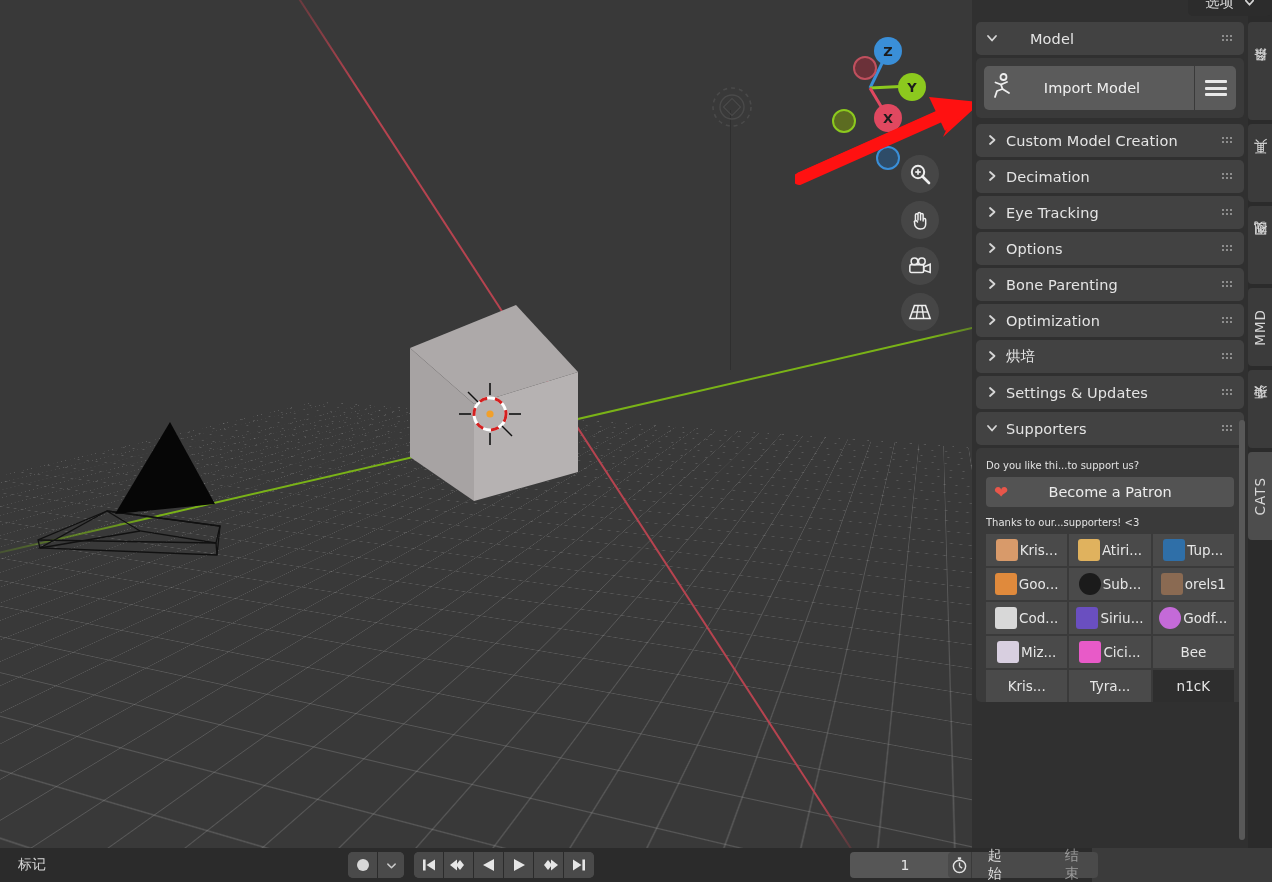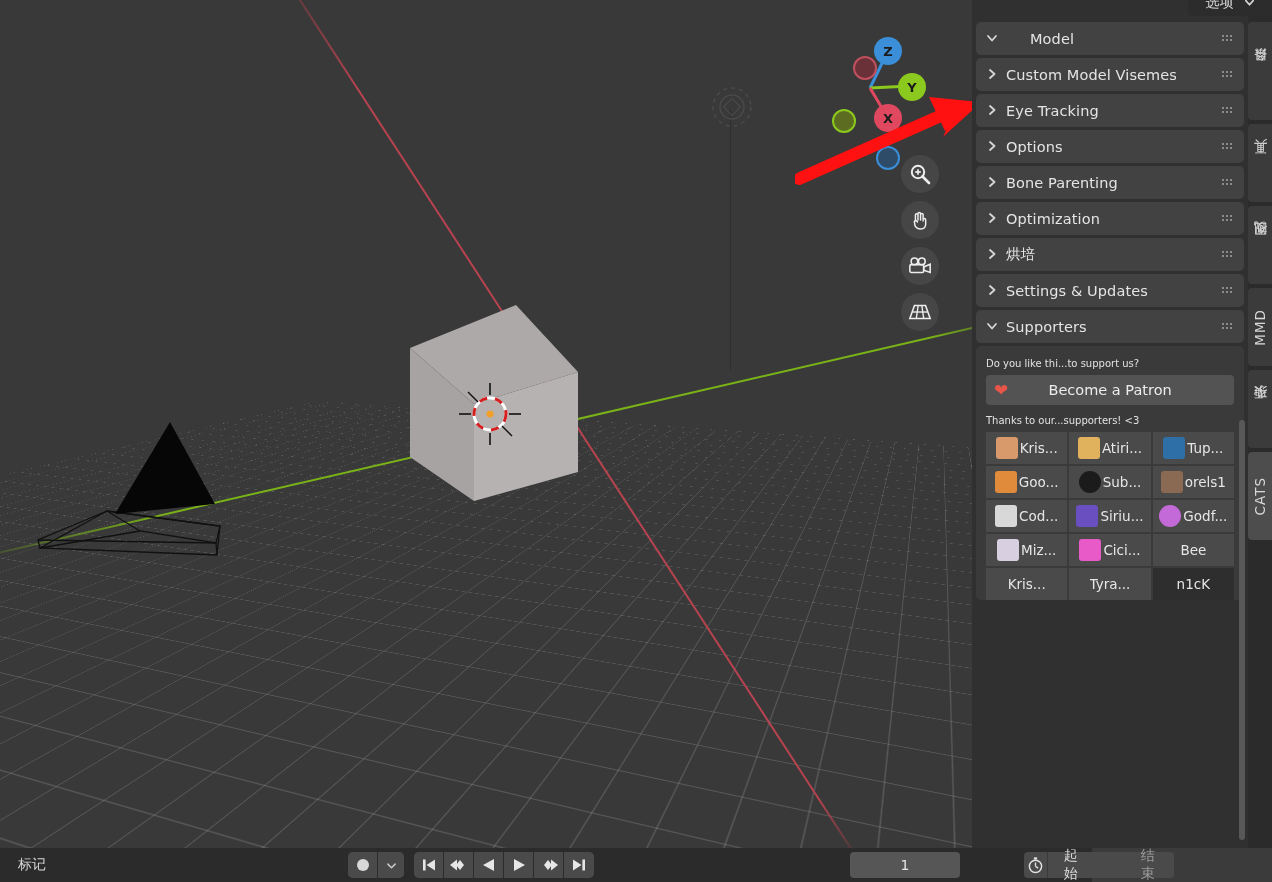--- a/index.html
+++ b/index.html
@@ -132,21 +132,21 @@
   #tl-center { position: absolute; left: 348px; top: 0; height: 34px; display: flex;
                align-items: center; gap: 10px; }
   .btn-group { display: flex; background: #4a4a4a; border-radius: 5px; overflow: hidden; height: 26px; }
   .tl-btn { width: 30px; display: flex; align-items: center; justify-content: center;
             background: #4a4a4a; border-right: 1px solid #2b2b2b; }
   .tl-btn:last-child { border-right: none; }
   .tl-btn.narrow { width: 26px; }
   #frame-field { position: absolute; left: 850px; top: 4px; width: 110px; height: 26px;
                  background: #565656; border-radius: 4px; color: #e4e4e4; font-size: 14px;
                  display: flex; align-items: center; justify-content: center; }
-  #range-group { position: absolute; left: 1024px; top: 4px; height: 26px; display: flex;
+  #range-group { position: absolute; left: 948px; top: 4px; height: 26px; display: flex;
                  align-items: center; background: #4a4a4a; border-radius: 4px; }
   #range-group .clockbox { width: 34px; height: 26px; display: flex; align-items: center;
                            justify-content: center; border-right: 1px solid #3a3a3a; }
   #range-group .rangelabel { color: #dcdcdc; font-size: 14px; padding: 0 14px 0 16px; }
 </style>
 </head>
 <body>
 
 <div id="app">
 
@@ -263,32 +263,63 @@
 
     <div class="panel-head" style="margin-top:22px;gap:24px;">
       <span class="chev">
         <svg width="12" height="12" viewBox="0 0 12 12">
             <polyline points="2,4 6,8.5 10,4" fill="none" stroke="#d6d6d6" stroke-width="1.8" stroke-linecap="round" stroke-linejoin="round"></polyline>
           </svg>
       </span>
       <span class="ptitle">Model</span>
       <span class="grip"></span>
     </div>
-
-
-    <div class="panel-head">
-      <span class="chev">
-        <svg width="12" height="12" viewBox="0 0 12 12">
-            <polyline points="4,2 8.5,6 4,10" fill="none" stroke="#d6d6d6" stroke-width="1.8" stroke-linecap="round" stroke-linejoin="round"></polyline>
-          </svg>
-      </span>
-      <span class="ptitle">Custom Model Visemes</span>
-      <span class="grip"></span>
-    </div>
-
+    <div class="panel-body">
+      <div id="import-row">
+        <div id="import-model-btn">
+          <span>
+            <svg width="22" height="26" viewBox="0 0 22 26">
+                <circle cx="11.5" cy="4" r="3" fill="none" stroke="#eee" stroke-width="1.8"></circle>
+                <path d="M3.5,9.5 L9,11.5 L15,9" fill="none" stroke="#eee" stroke-width="1.8" stroke-linecap="round"></path>
+                <path d="M9,11.5 L10.5,16 L17,20" fill="none" stroke="#eee" stroke-width="1.8" stroke-linecap="round" stroke-linejoin="round"></path>
+                <path d="M10.5,16 L5,18 L3,24" fill="none" stroke="#eee" stroke-width="1.8" stroke-linecap="round" stroke-linejoin="round"></path>
+              </svg>
+          </span>
+          <span class="lbl">Import Model</span>
+        </div>
+        <div id="import-menu-btn">
+          <div class="hamburger">
+              <span></span>
+              <span></span>
+              <span></span>
+            </div>
+        </div>
+      </div>
+    </div>
+
+
+    <div class="panel-head">
+      <span class="chev">
+        <svg width="12" height="12" viewBox="0 0 12 12">
+            <polyline points="4,2 8.5,6 4,10" fill="none" stroke="#d6d6d6" stroke-width="1.8" stroke-linecap="round" stroke-linejoin="round"></polyline>
+          </svg>
+      </span>
+      <span class="ptitle">Custom Model Creation</span>
+      <span class="grip"></span>
+    </div>
+
+    <div class="panel-head">
+      <span class="chev">
+        <svg width="12" height="12" viewBox="0 0 12 12">
+            <polyline points="4,2 8.5,6 4,10" fill="none" stroke="#d6d6d6" stroke-width="1.8" stroke-linecap="round" stroke-linejoin="round"></polyline>
+          </svg>
+      </span>
+      <span class="ptitle">Decimation</span>
+      <span class="grip"></span>
+    </div>
 
     <div class="panel-head">
       <span class="chev">
         <svg width="12" height="12" viewBox="0 0 12 12">
             <polyline points="4,2 8.5,6 4,10" fill="none" stroke="#d6d6d6" stroke-width="1.8" stroke-linecap="round" stroke-linejoin="round"></polyline>
           </svg>
       </span>
       <span class="ptitle">Eye Tracking</span>
       <span class="grip"></span>
     </div>

